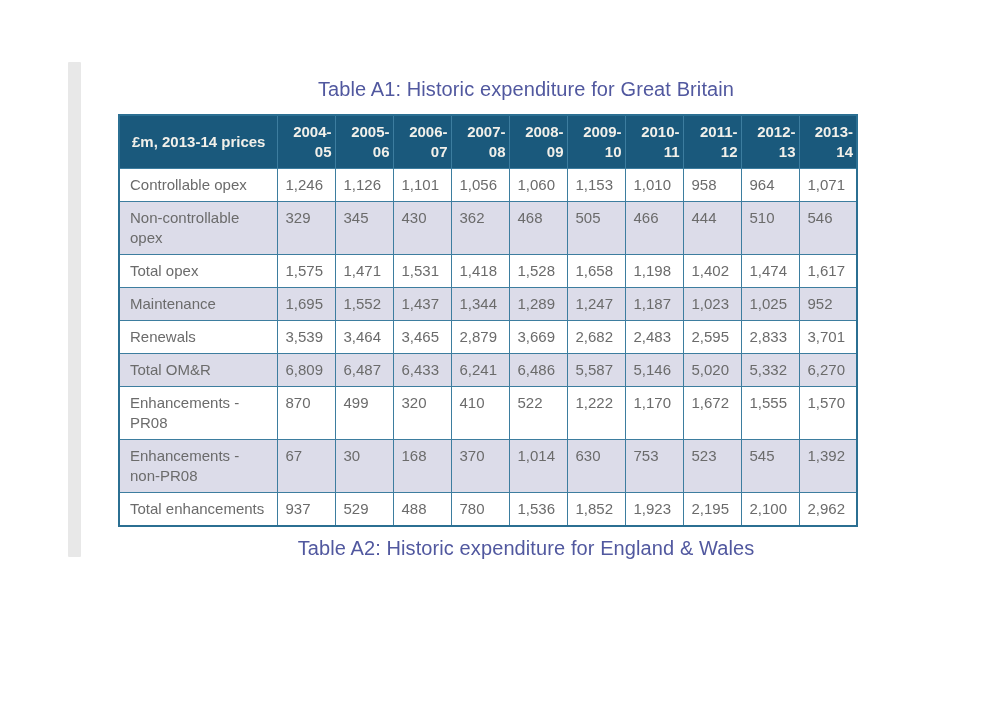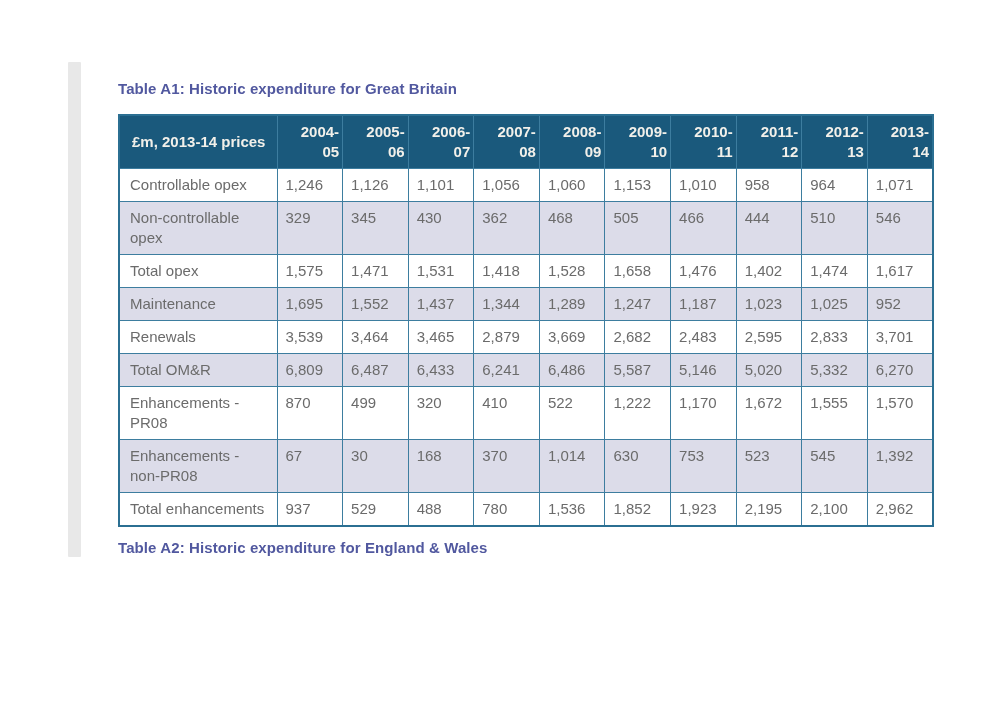--- a/index.html
+++ b/index.html
@@ -11,27 +11,27 @@
   .page-clip {
     position: absolute; left: 0; top: 0; width: 1000px; height: 568px;
     overflow: hidden; background: #ffffff;
   }
   .scroll-track {
     position: absolute; left: 68px; top: 62px; width: 13px; height: 495px;
     background: #e8e8e8; border-radius: 1px;
   }
   .content { position: absolute; left: 118px; top: 0; width: 816px; }
   .doc-title {
-    font-size: 15px; font-weight: 700; color: #51589f;
-    letter-spacing: 0.1px; line-height: 22px;
+    font-size: 20px; font-weight: 400; color: #51589f;
+    letter-spacing: 0.1px; line-height: 22px; text-align: center;
   }
   .title-a1 { margin-top: 78px; margin-bottom: 14px; }
   .title-a2 { margin-top: 10px; }
   table.data-table {
-    border-collapse: collapse; table-layout: fixed; width: 816px;
+    border-collapse: collapse; table-layout: fixed; width: 740px;
     border: 2px solid #2b6f92;
   }
   table.data-table th, table.data-table td {
     border: 1px solid #3d7d9f;
     font-size: 15px; line-height: 20px;
   }
   thead th {
     background: #1a597c; color: #f2f0ea; font-weight: 600;
     height: 53px; vertical-align: middle;
     border: 1px solid #1a597c; border-right-color: #16506f;
@@ -99,21 +99,21 @@
             <td class="num">546</td>
           </tr>
           <tr>
             <td class="label">Total opex</td>
             <td class="num">1,575</td>
             <td class="num">1,471</td>
             <td class="num">1,531</td>
             <td class="num">1,418</td>
             <td class="num">1,528</td>
             <td class="num">1,658</td>
-            <td class="num">1,476</td>
+            <td class="num">1,198</td>
             <td class="num">1,402</td>
             <td class="num">1,474</td>
             <td class="num">1,617</td>
           </tr>
           <tr>
             <td class="label">Maintenance</td>
             <td class="num">1,695</td>
             <td class="num">1,552</td>
             <td class="num">1,437</td>
             <td class="num">1,344</td>

